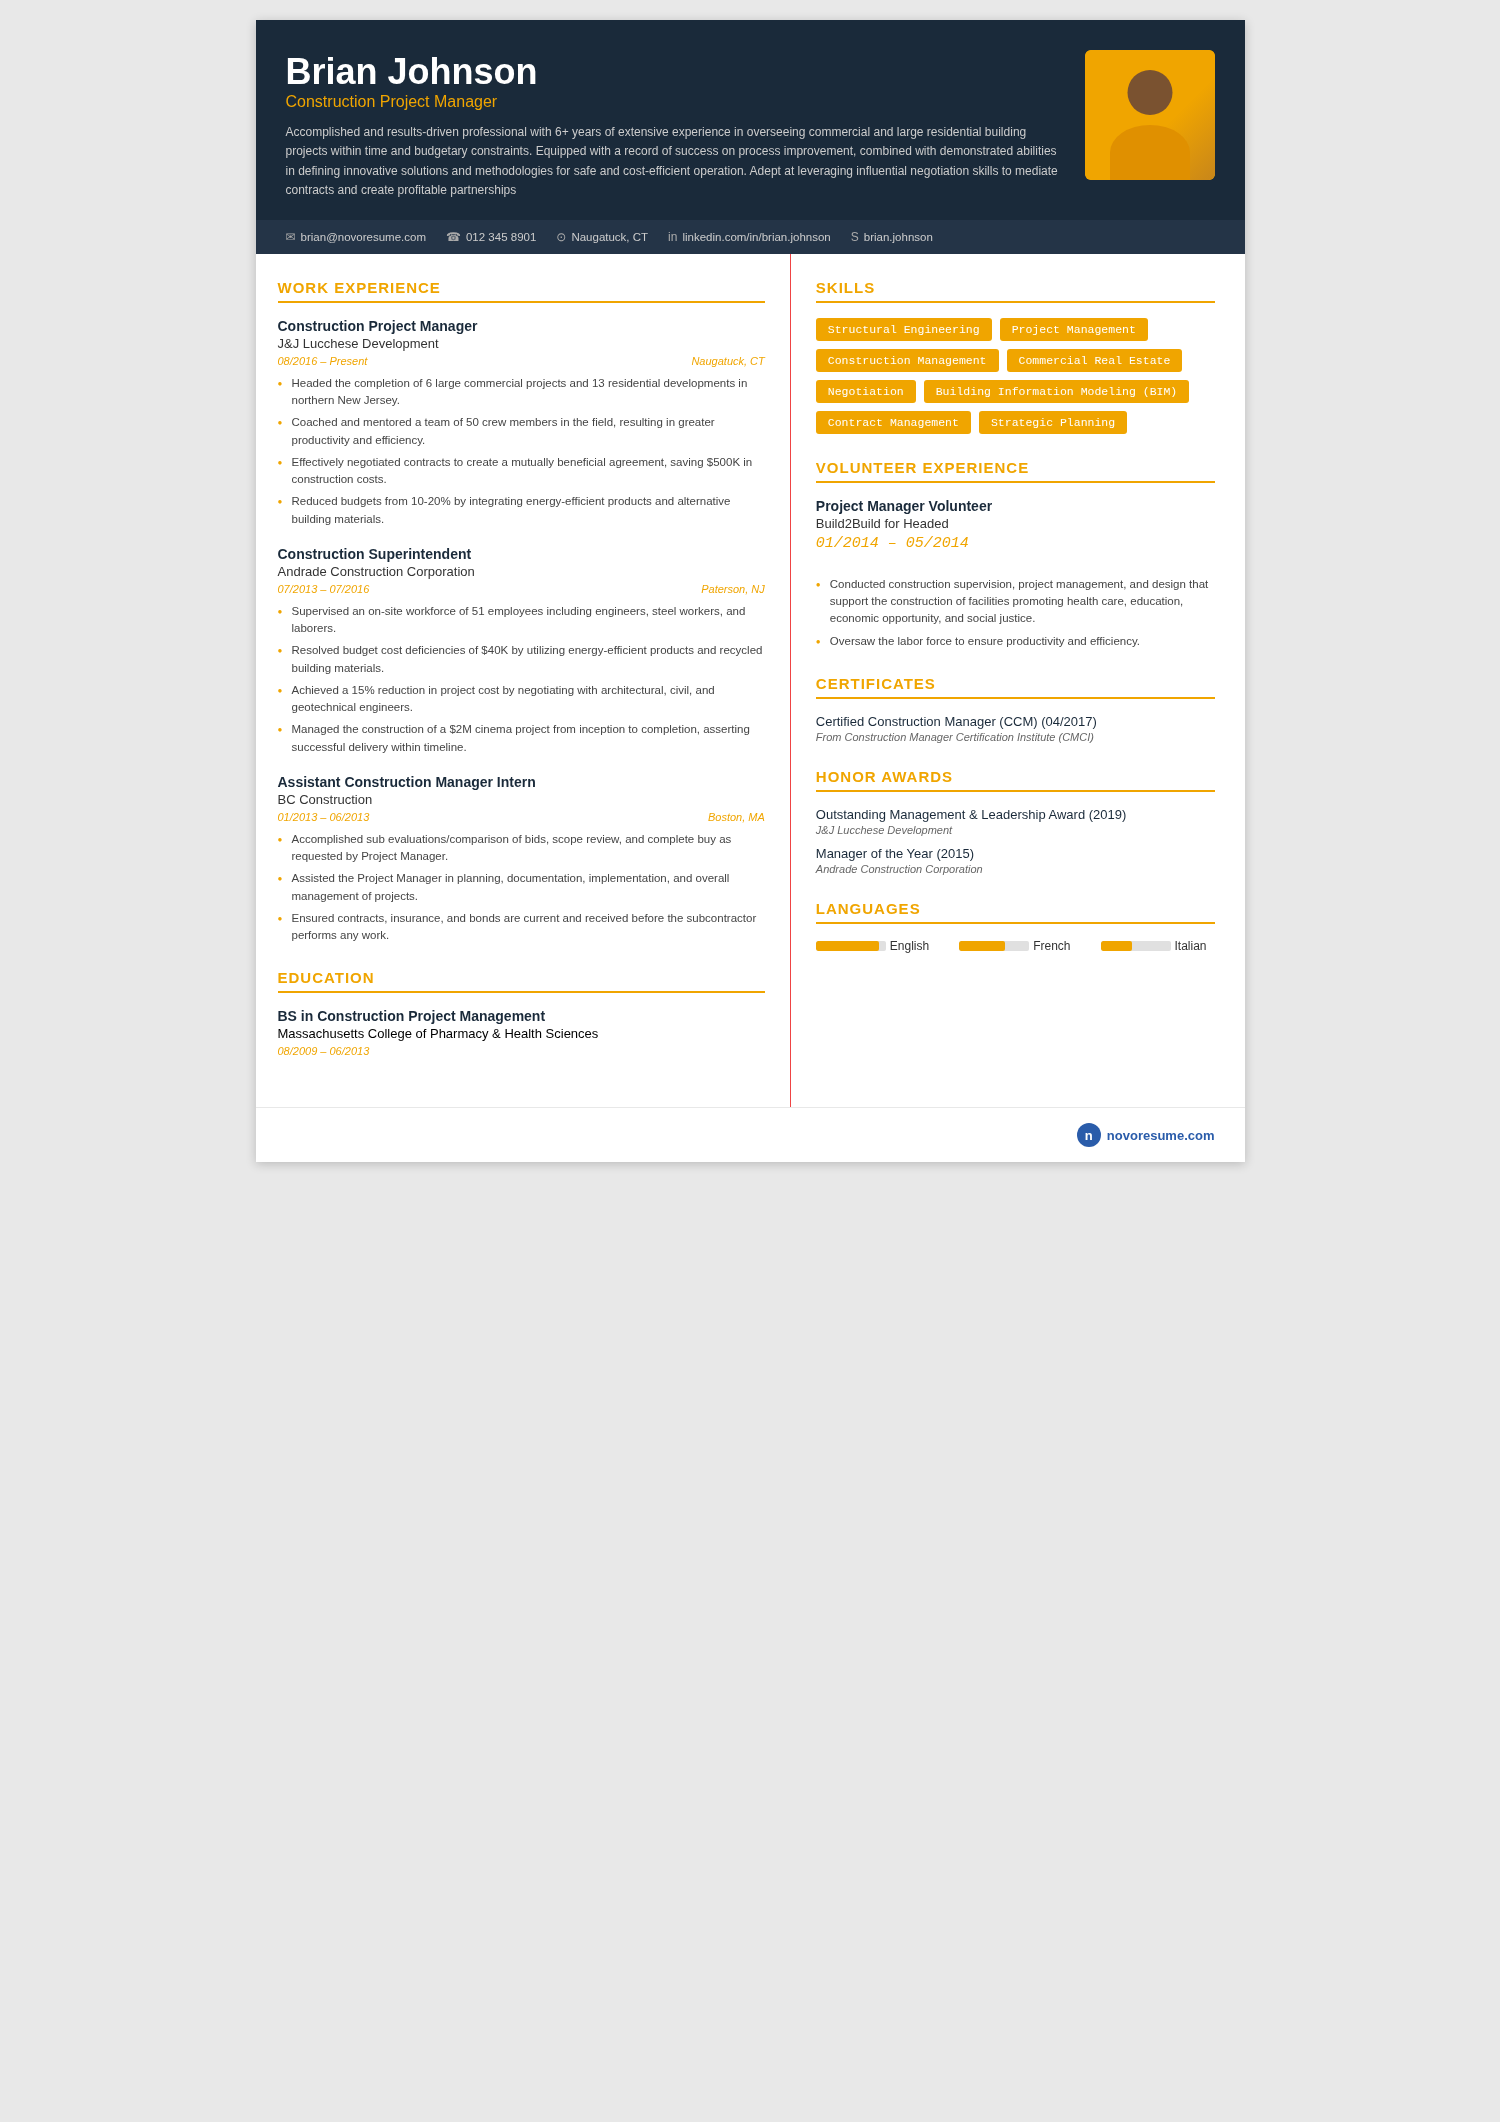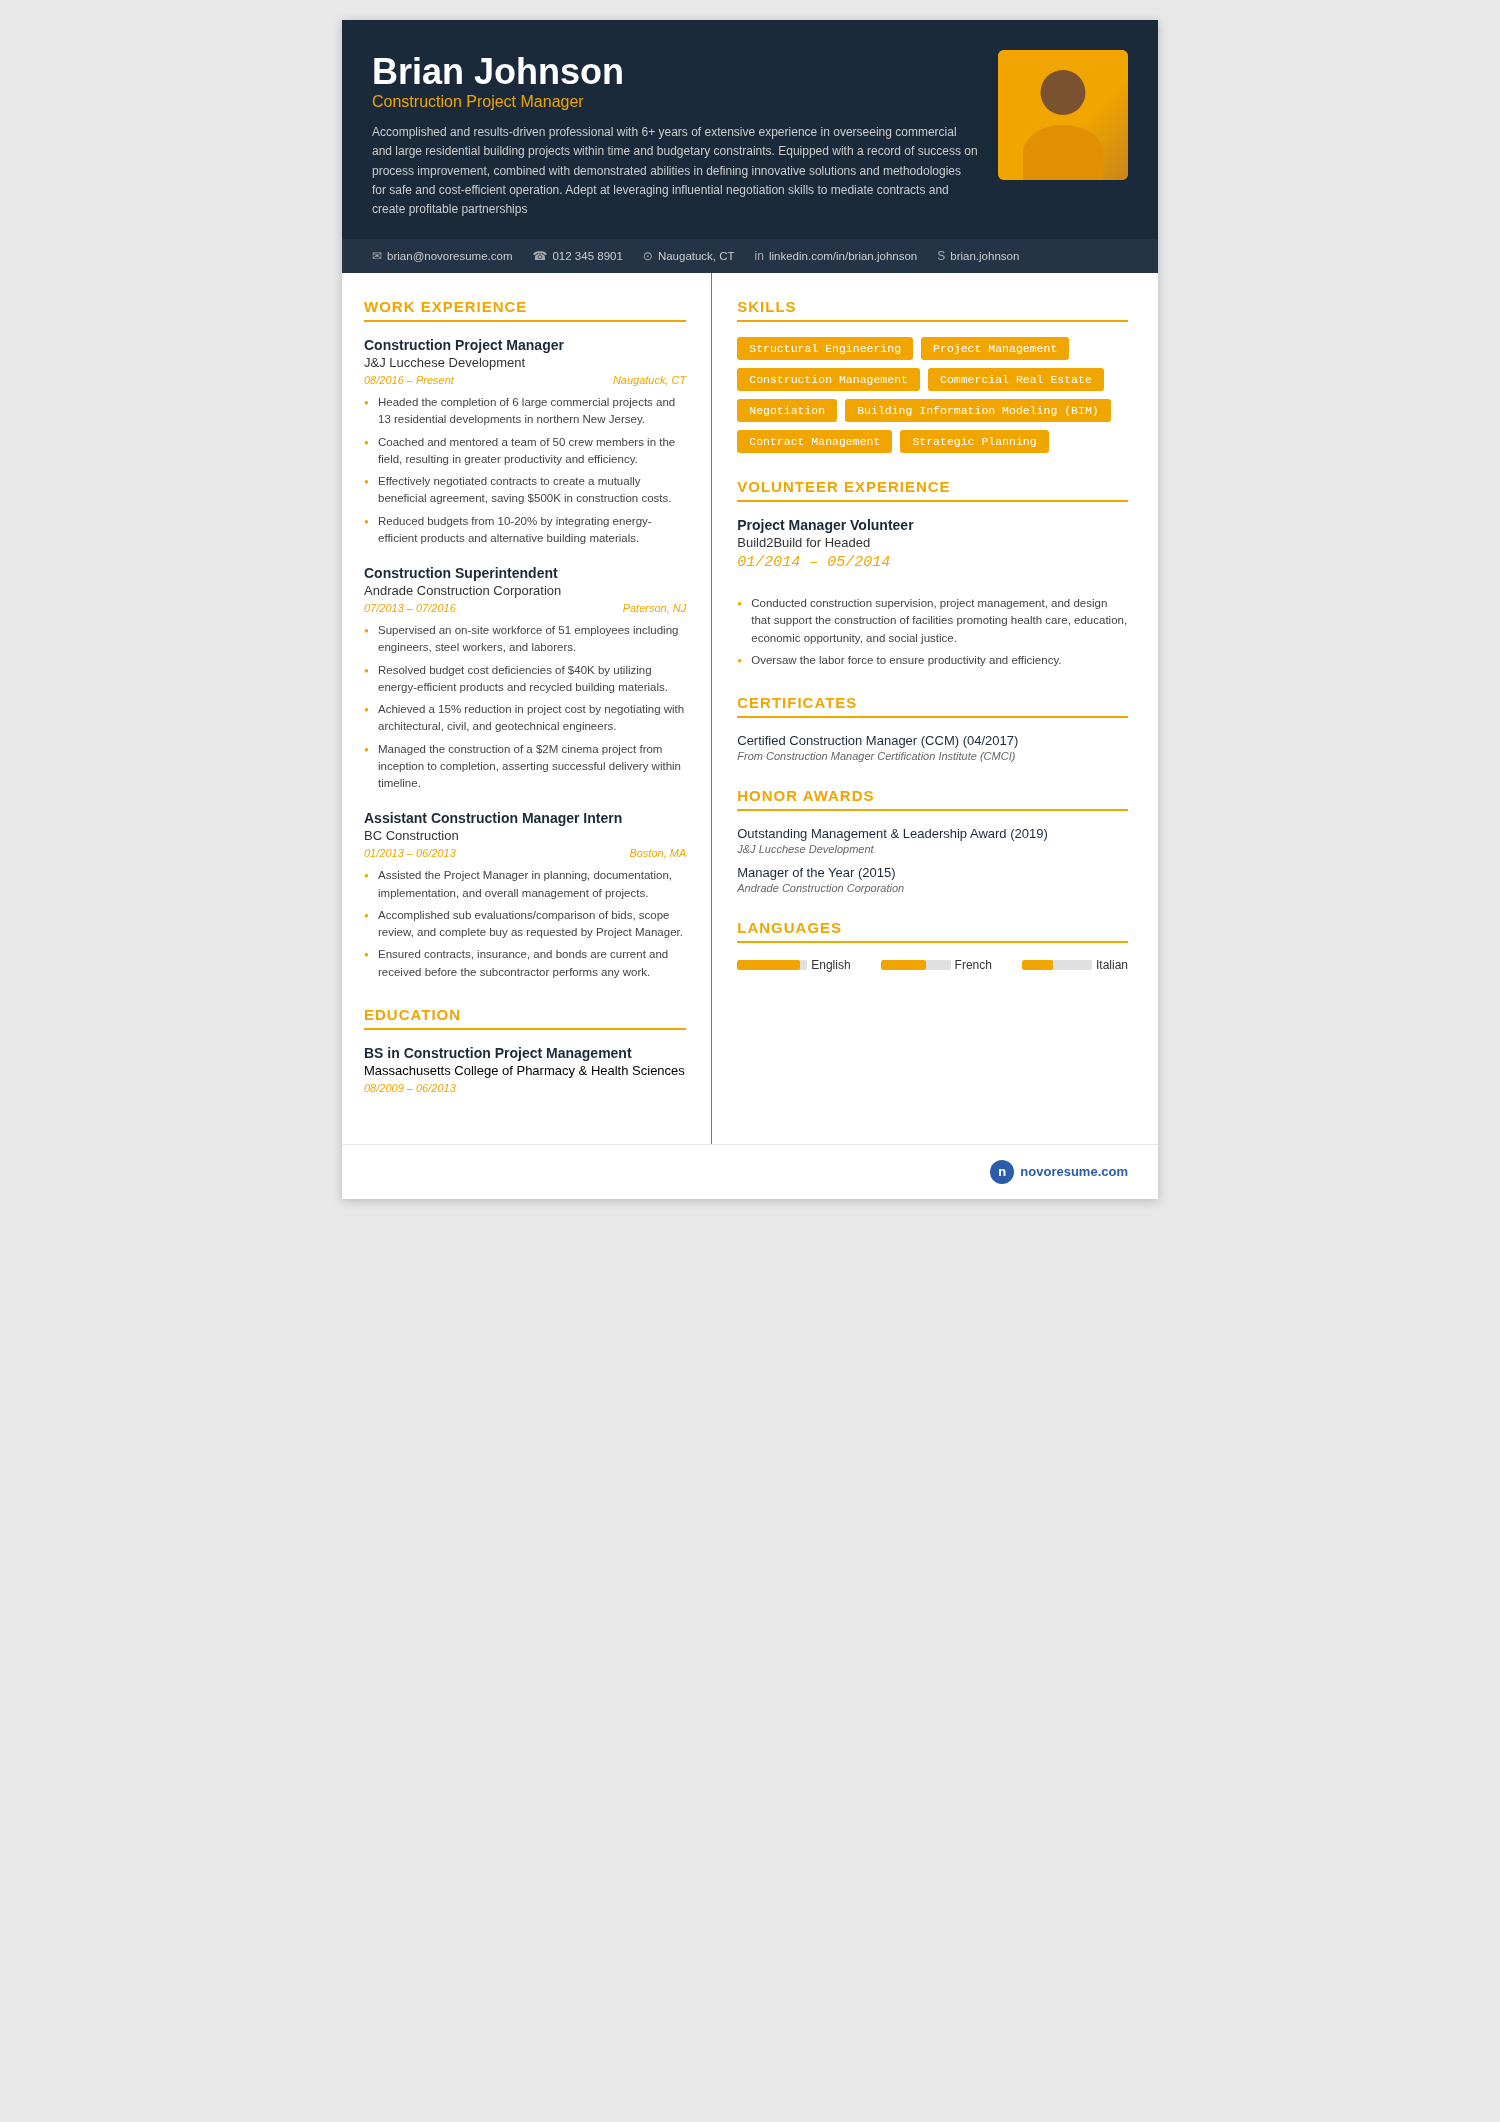--- a/index.html
+++ b/index.html
@@ -4,21 +4,21 @@
   <style>
     * { box-sizing: border-box; margin: 0; padding: 0; }
     body {
       font-family: Arial, sans-serif;
       background: #e8e8e8;
       display: flex;
       justify-content: center;
       padding: 20px;
     }
     .resume {
-      width: 816px;
+      width: 989px;
       background: #fff;
       box-shadow: 0 2px 10px rgba(0,0,0,0.2);
     }
     .header {
       background: #1a2a3a;
       color: #fff;
       padding: 30px 30px 20px 30px;
       display: flex;
       justify-content: space-between;
       align-items: flex-start;
@@ -363,22 +363,22 @@
         </div>
 
         <div style="margin-top: 18px;">
           <div class="job-title">Assistant Construction Manager Intern</div>
           <div class="company-name">BC Construction</div>
           <div class="job-meta">
             <span>01/2013 – 06/2013</span>
             <span>Boston, MA</span>
           </div>
           <ul class="bullet-list">
+            <li>Accomplished sub evaluations/comparison of bids, scope review, and complete buy as requested by Project Manager.</li>
             <li>Assisted the Project Manager in planning, documentation, implementation, and overall management of projects.</li>
-            <li>Accomplished sub evaluations/comparison of bids, scope review, and complete buy as requested by Project Manager.</li>
             <li>Ensured contracts, insurance, and bonds are current and received before the subcontractor performs any work.</li>
           </ul>
         </div>
       </div>
 
       <div class="section">
         <div class="section-title">EDUCATION</div>
         <div>
           <div class="edu-degree">BS in Construction Project Management</div>
           <div class="edu-school">Massachusetts College of Pharmacy &amp; Health Sciences</div>

